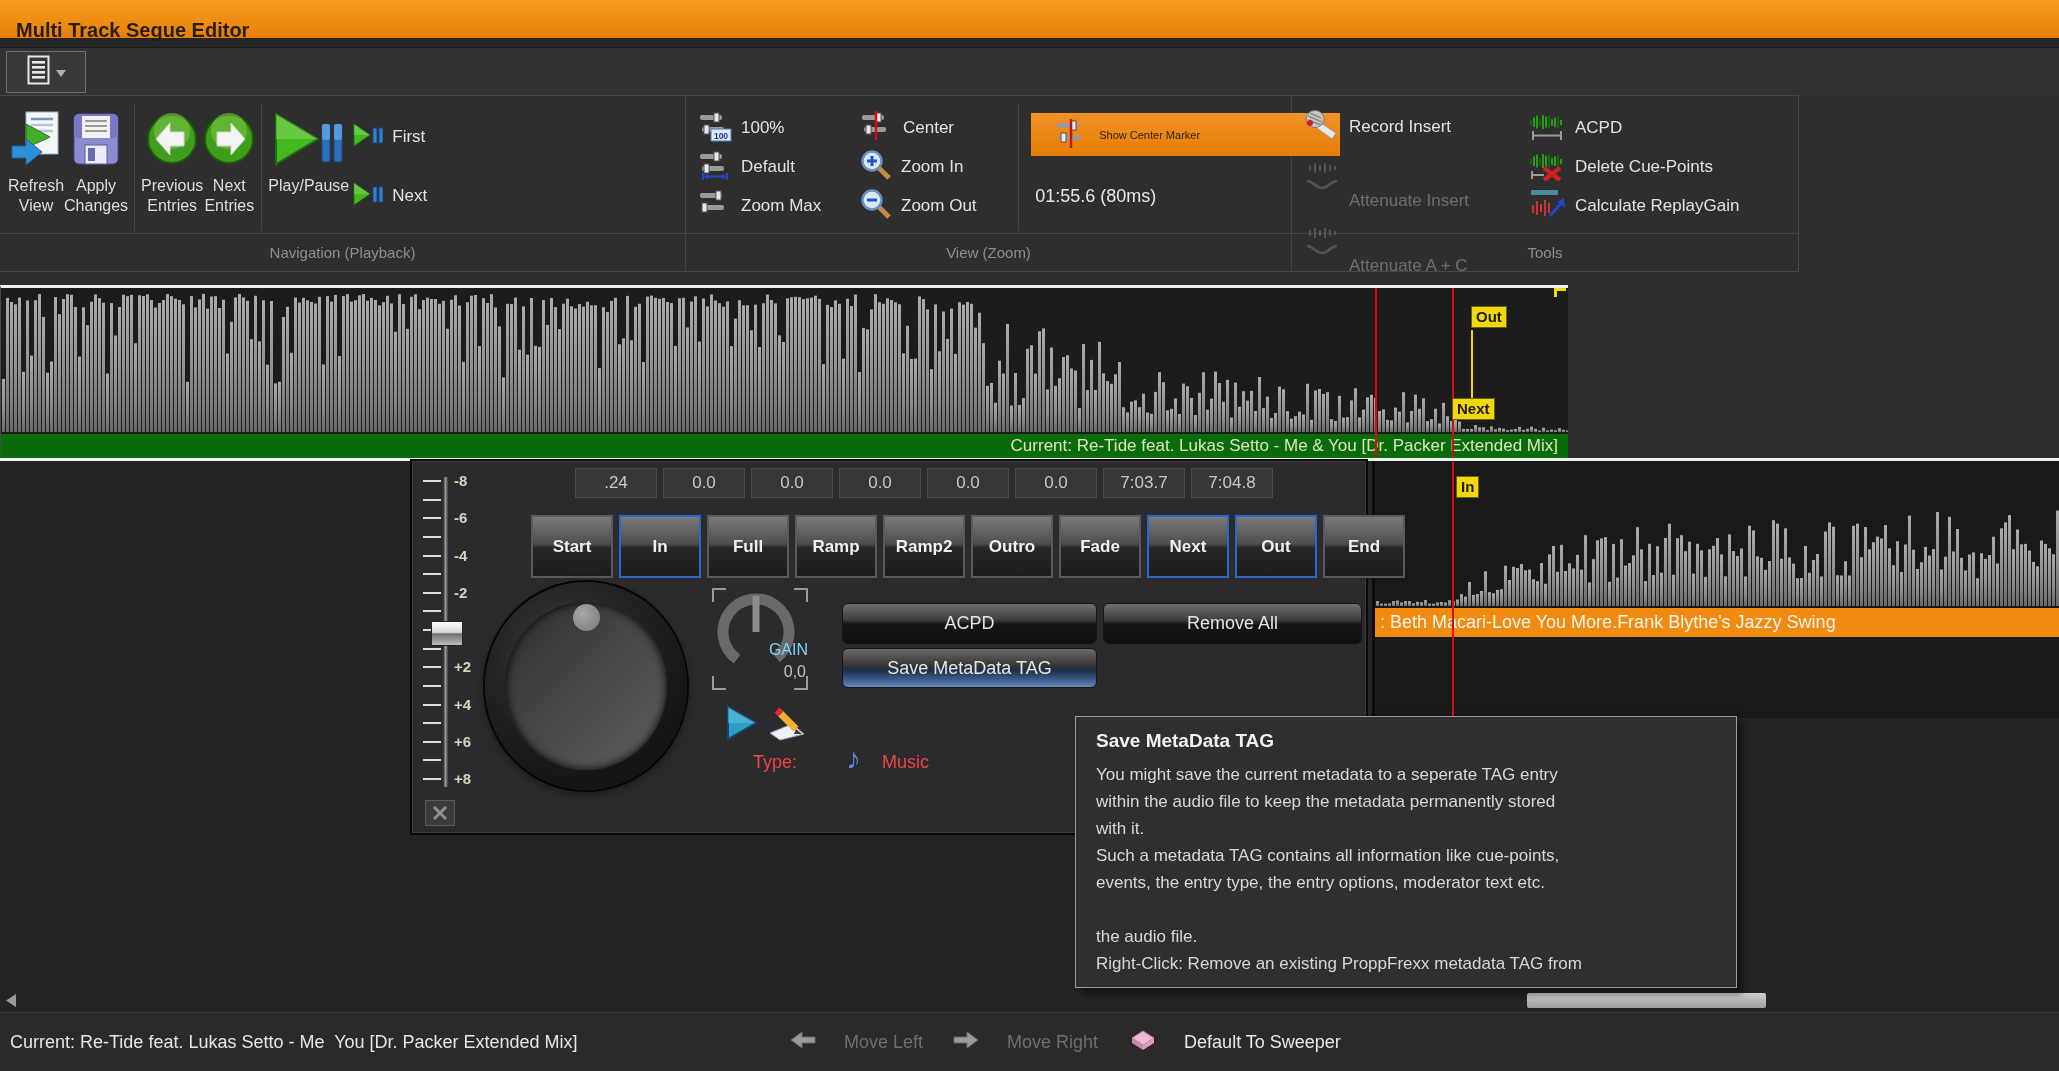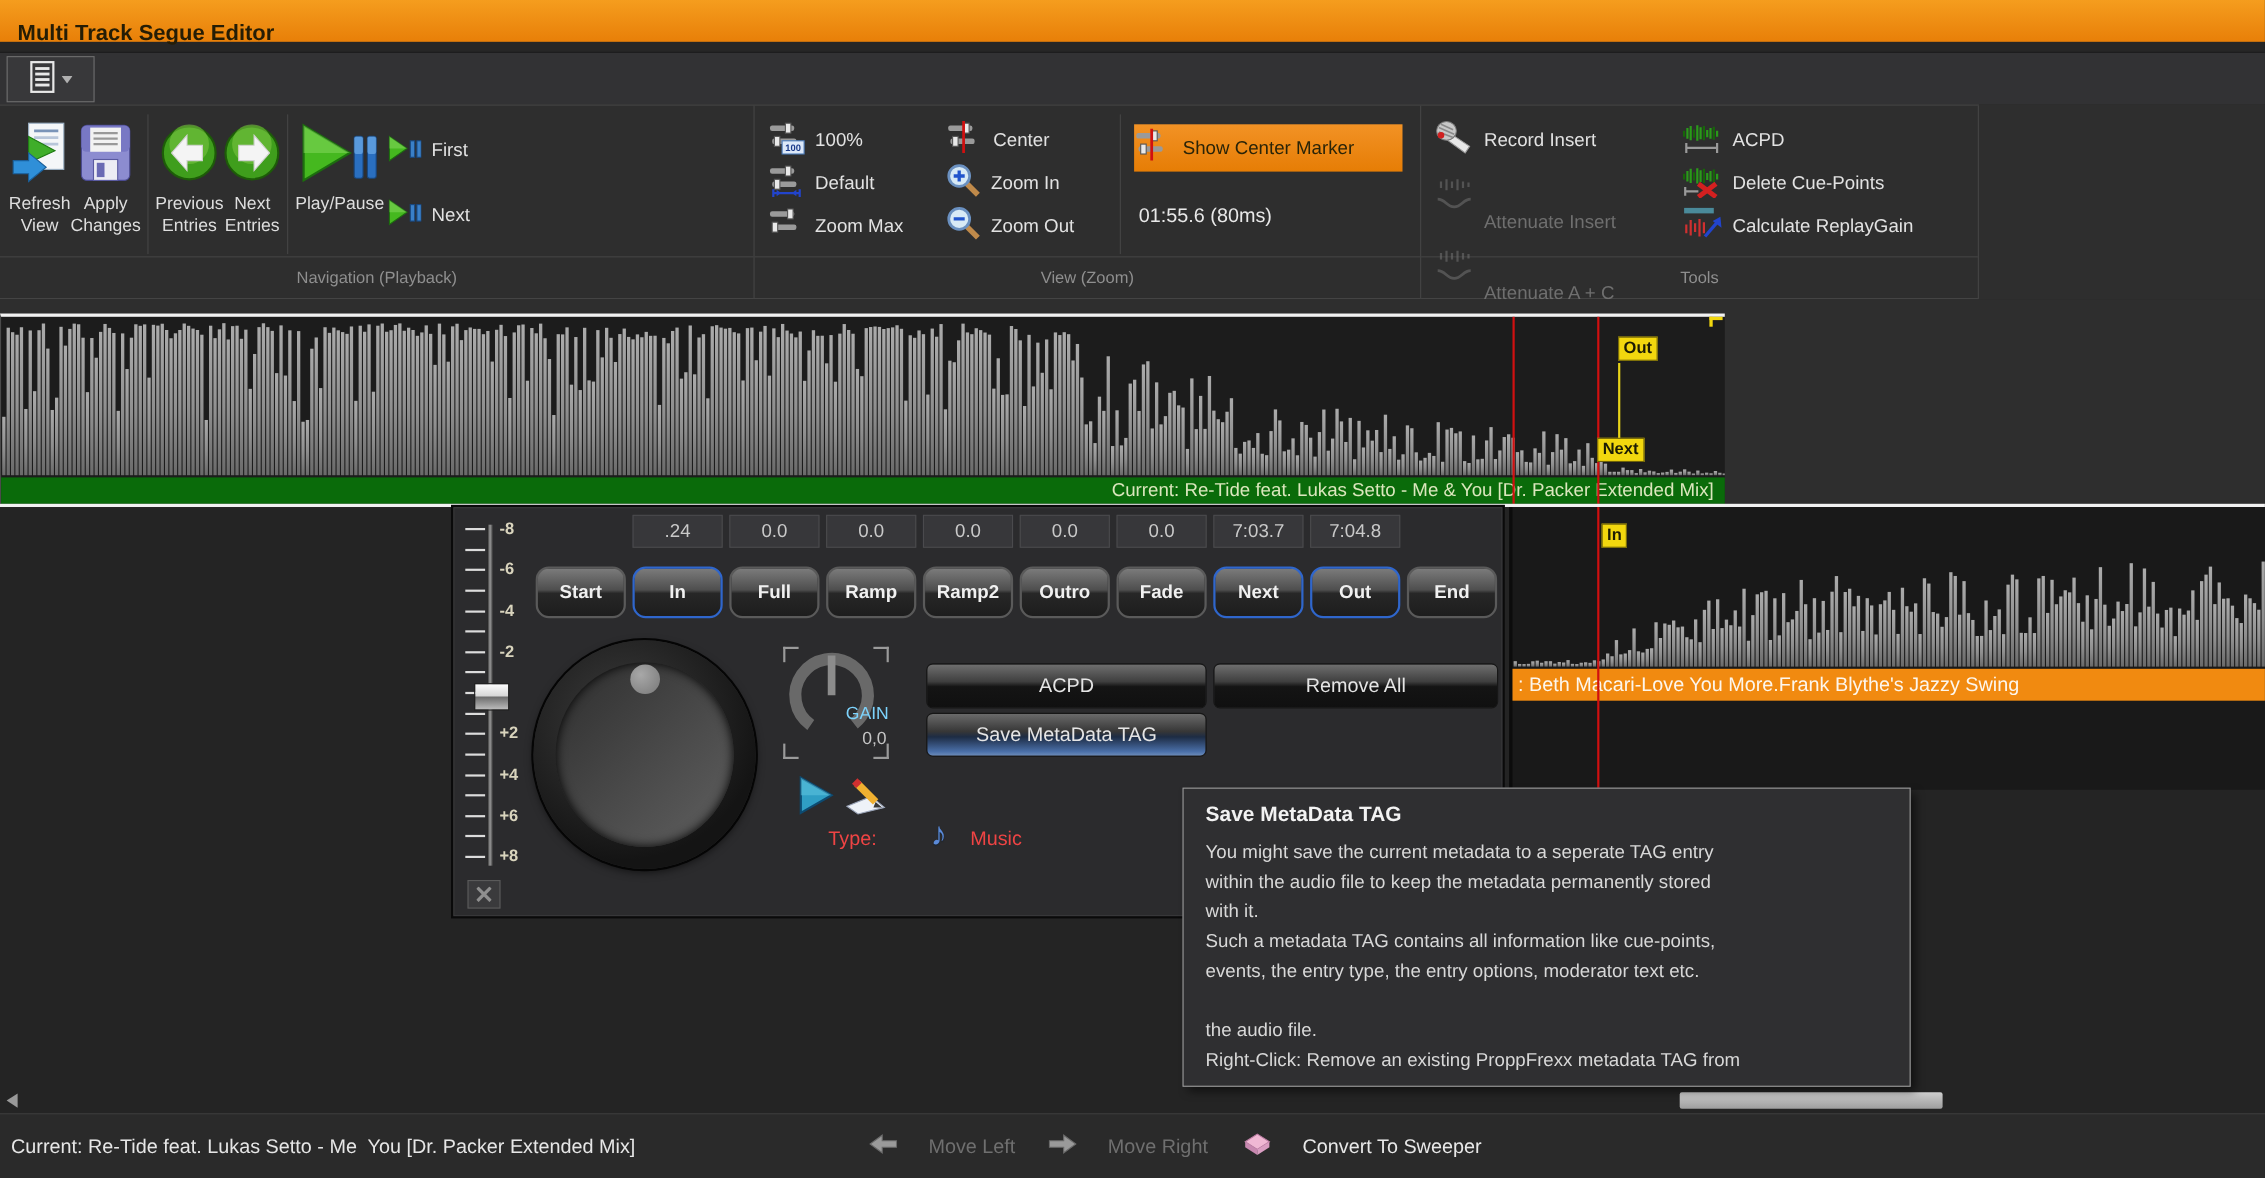--- a/index.html
+++ b/index.html
@@ -33,23 +33,23 @@
   .rb-large { display:flex; flex-direction:column; align-items:center; padding-top:6px; cursor:pointer; }
   .rb-large .ic { height:70px; display:flex; align-items:center; justify-content:center; }
   .rb-large .lb { text-align:center; font-size:16px; color:#dedede; line-height:20px; }
   .vsep { width:1px; background:#454545; margin:4px 6px 2px 6px; }
   .rb-smallcol { display:flex; flex-direction:column; justify-content:space-around; padding:8px 4px; }
   .rb-small { display:flex; align-items:center; gap:9px; cursor:pointer; white-space:nowrap; }
   .rb-small .lb { font-size:17px; color:#e2e2e2; }
   .rb-small.disabled { cursor:default; }
   .rb-small.disabled .lb { color:#6f6f6f;margin-top:45px; }
   #center-marker-col { position:relative; width:272px; }
-  #center-marker-btn { position:absolute; left:6px; top:13px; width:244px; height:43px;
-    background:linear-gradient(#f29225,#e67d05); color:#2a2408; font-size:17px;
-    display:flex; align-items:center; gap:10px; padding-left:0; cursor:pointer; }
+  #center-marker-btn { position:absolute; left:6px; top:13px; width:309px; height:43px;
+    background:linear-gradient(#f29225,#e67d05); color:#2a2408; font-size:11px;
+    display:flex; align-items:center; gap:10px; padding-left:24px; cursor:pointer; }
   #time-display { position:absolute; left:10px; top:86px; font-size:18px; color:#e9e9e9; }
 
   
   #upper-bg { left:0; top:272px; width:2059px; height:189px; background:#2e2e2e; }
   #wave1 { left:0; top:285px; width:1568px; height:173px; background:#1c1c1c;
     border-top:3px solid #f2f2f2; border-left:1px solid #4a4a4a; }
   #wave1 svg { position:absolute; left:0; top:0; }
   #greenbar { position:absolute; left:0; top:146px; width:1567px; height:24px; background:#0a6b0a;
     color:#dbe7bd; font-size:17px; text-align:right; padding-right:10px; line-height:24px; white-space:nowrap; overflow:hidden; }
   .redline { position:absolute; top:0; width:2px; background:#d01010; }
@@ -66,23 +66,23 @@
     border-left:3px solid #0c0c0c; z-index:10; }
   #track2 svg { position:absolute; left:0; top:0; }
   #orangebar { position:absolute; left:0; top:147px; width:684px; height:29px; background:#f18a10;
     color:#fdf6ec; font-size:18px; line-height:29px; padding-left:5px; white-space:nowrap; overflow:hidden; }
 
   
   #panel { left:410px; top:459px; width:958px; height:376px; background:#2b2b2d;
     border:2px solid #0a0a0a; box-shadow:0 0 0 1px #3c3c3e inset; z-index:30; }
   .cell { position:absolute; top:7px; width:82px; height:30px; background:#37373a; border:1px solid #4a4a4d;
     color:#c9c9c9; font-size:17px; display:flex; align-items:center; justify-content:center; }
-  .cuebtn { position:absolute; top:54px; width:82px; height:47px; border:2px solid #5a5a5a; border-radius:12px;
+  .cuebtn { position:absolute; top:54px; width:82px; height:63px; border:2px solid #5a5a5a; border-radius:0;
     background:linear-gradient(#7b7b7b,#4e4e4e 45%,#272727 52%,#1d1d1d);
-    color:#f0f0f0; font-size:17px; font-weight:bold; display:flex; align-items:center; justify-content:center; cursor:pointer; }
+    color:#f0f0f0; font-size:17px; font-weight:bold; display:flex; align-items:center; justify-content:center; cursor:pointer;margin-left:44px; }
   .cuebtn.hl { border-color:#2f66cc; }
   .actbtn { position:absolute; height:41px; border:1px solid #161616; border-radius:6px;
     background:linear-gradient(#6f6f6f,#3f3f3f 40%,#141414 52%,#101010);
     color:#e5e5e5; font-size:18px; display:flex; align-items:center; justify-content:center; cursor:pointer; }
   #save-tag-btn { background:linear-gradient(#6a6a6a,#373737 42%,#1d2c44 55%,#4a6fa8 90%,#6c8cba); height:40px; }
   
   #fader { position:absolute; left:8px; top:8px; width:64px; height:330px; }
   .tick { position:absolute; left:3px; width:18px; height:2px; background:#dcdcdc; }
   #fader-track { position:absolute; left:23px; top:8px; width:5px; height:310px;
     background:linear-gradient(90deg,#202020,#9a9a9a 50%,#3a3a3a); }
@@ -1198,18 +1198,18 @@
         <span>Move Right</span>
       </div>
       <div class="sact enabled">
         <span>
           <svg width="28" height="22" viewBox="0 0 28 22">
               <polygon points="4,9 15,2 26,9 15,16" fill="#f0b8d4" stroke="#b87aa0"></polygon>
               <polygon points="4,9 15,16 15,21 4,14" fill="#c888b0"></polygon>
               <polygon points="15,16 26,9 26,14 15,21" fill="#da9ec2"></polygon>
             </svg>
         </span>
-        <span>Convert To Sweeper</span>
+        <span>Default To Sweeper</span>
       </div>
     </div>
   </div>
 
 </div>
 
 </body></html>

